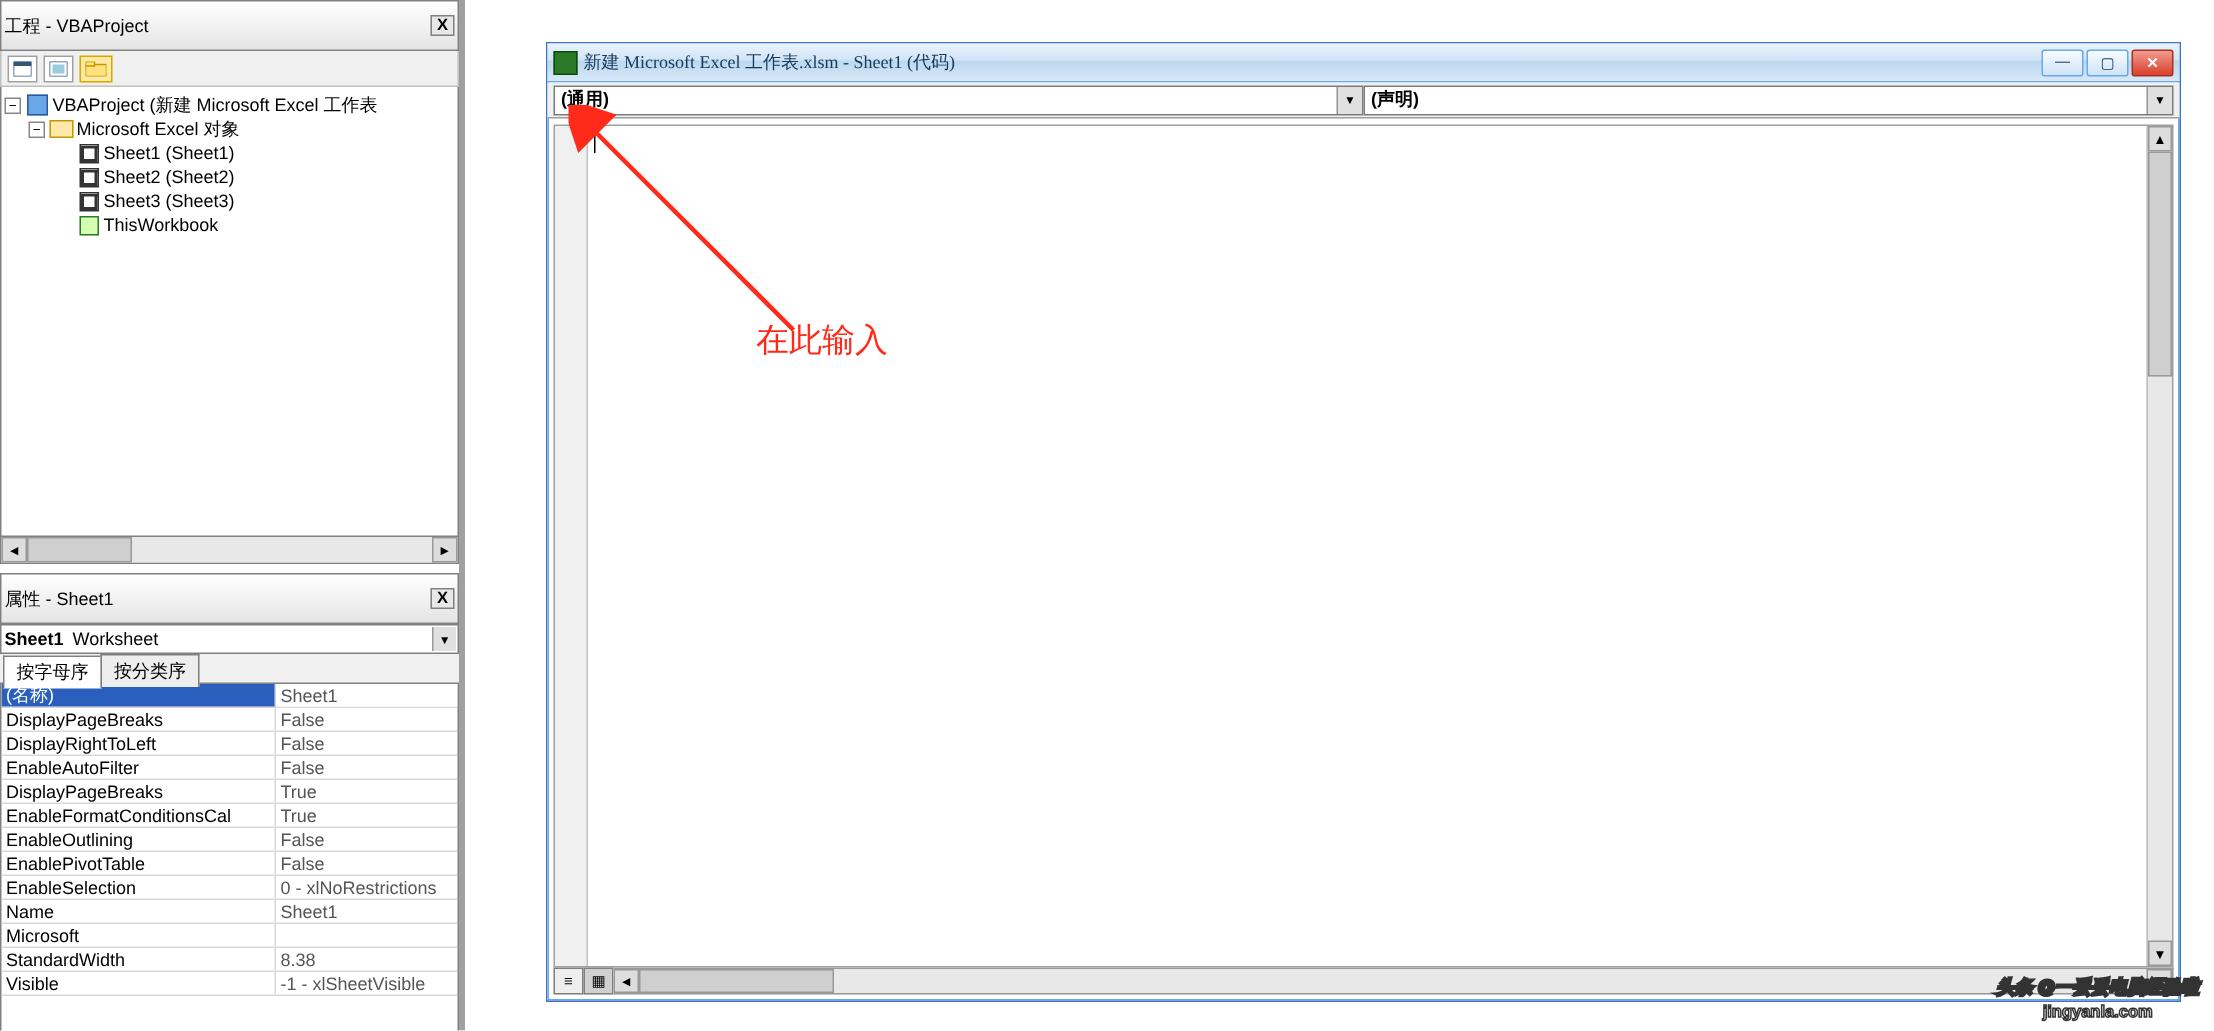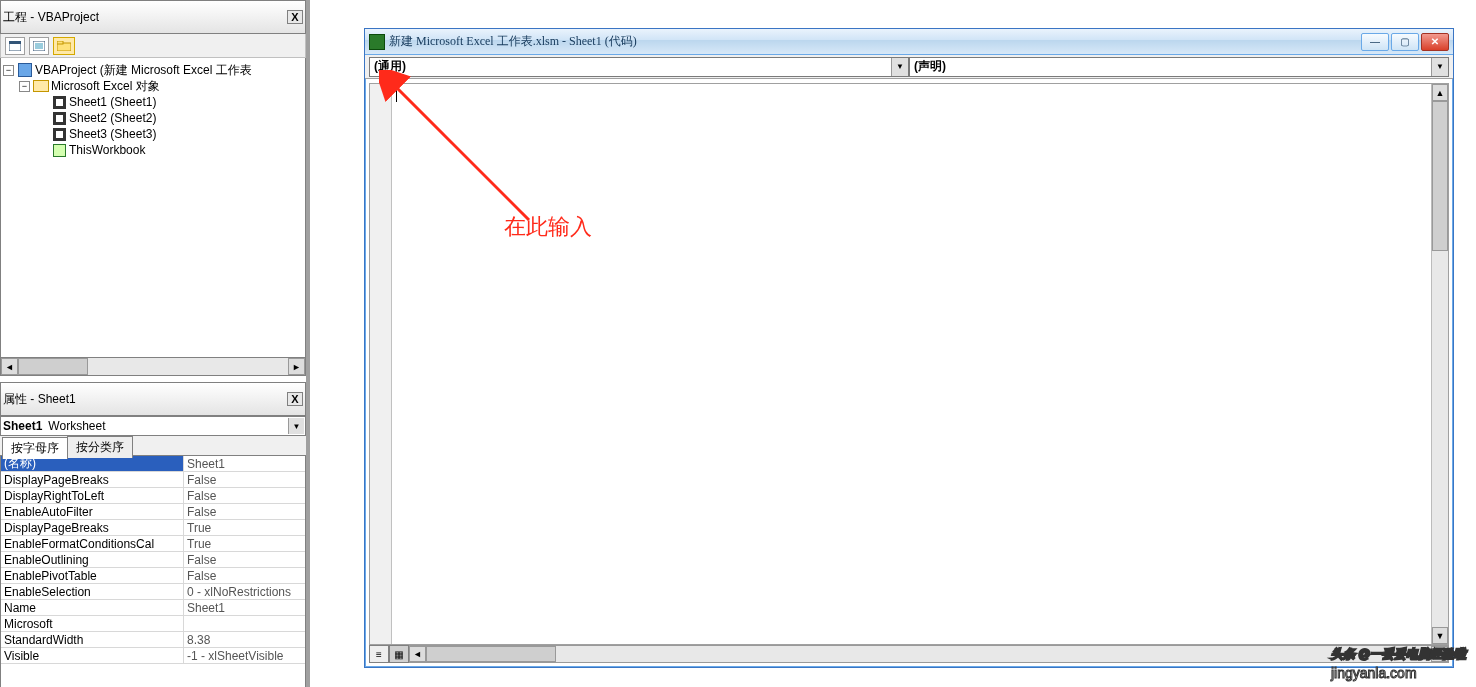--- a/index.html
+++ b/index.html
@@ -64,21 +64,21 @@
 .view-btns{display:flex}
 .view-btn{width:20px;height:18px;border:1px solid #808080;background:#eee;display:flex;align-items:center;justify-content:center;cursor:pointer;font-size:10px}
 .view-btn.active{background:#d0d0d0}
 .bottom-scroll{flex:1;background:#e8e8e8;border:1px solid #999;border-left:none;position:relative}
 .bottom-scroll .hscroll-btn.l{left:0}.bottom-scroll .hscroll-btn.r{right:0}
 .bottom-scroll .bt-thumb{position:absolute;left:17px;top:0;bottom:0;width:130px;background:#cfcfcf;border:1px solid #999}
 
 .annotation-arrow{position:absolute;pointer-events:none}
 .annotation-text{position:absolute;color:#ff2a1a;font-size:22px;font-family:"Microsoft YaHei","SimSun";pointer-events:none}
 .watermark{position:absolute;right:10px;bottom:6px;font-family:"Microsoft YaHei";font-size:26px;color:#fff;-webkit-text-stroke:2px #333;font-weight:bold;font-style:italic;pointer-events:none}
-.watermark small{display:block;font-size:14px;color:#fff;-webkit-text-stroke:1px #333;text-align:left;font-style:normal;font-weight:normal}
+.watermark small{display:block;font-size:11px;color:#fff;-webkit-text-stroke:1px #333;text-align:center;font-style:normal;font-weight:bold}
 </style>
 </head>
 <body>
 
 <div class="left-pane">
 
   <div class="panel-title">
     <span>工程 - VBAProject</span>
     <div class="close-x">X</div>
   </div>

